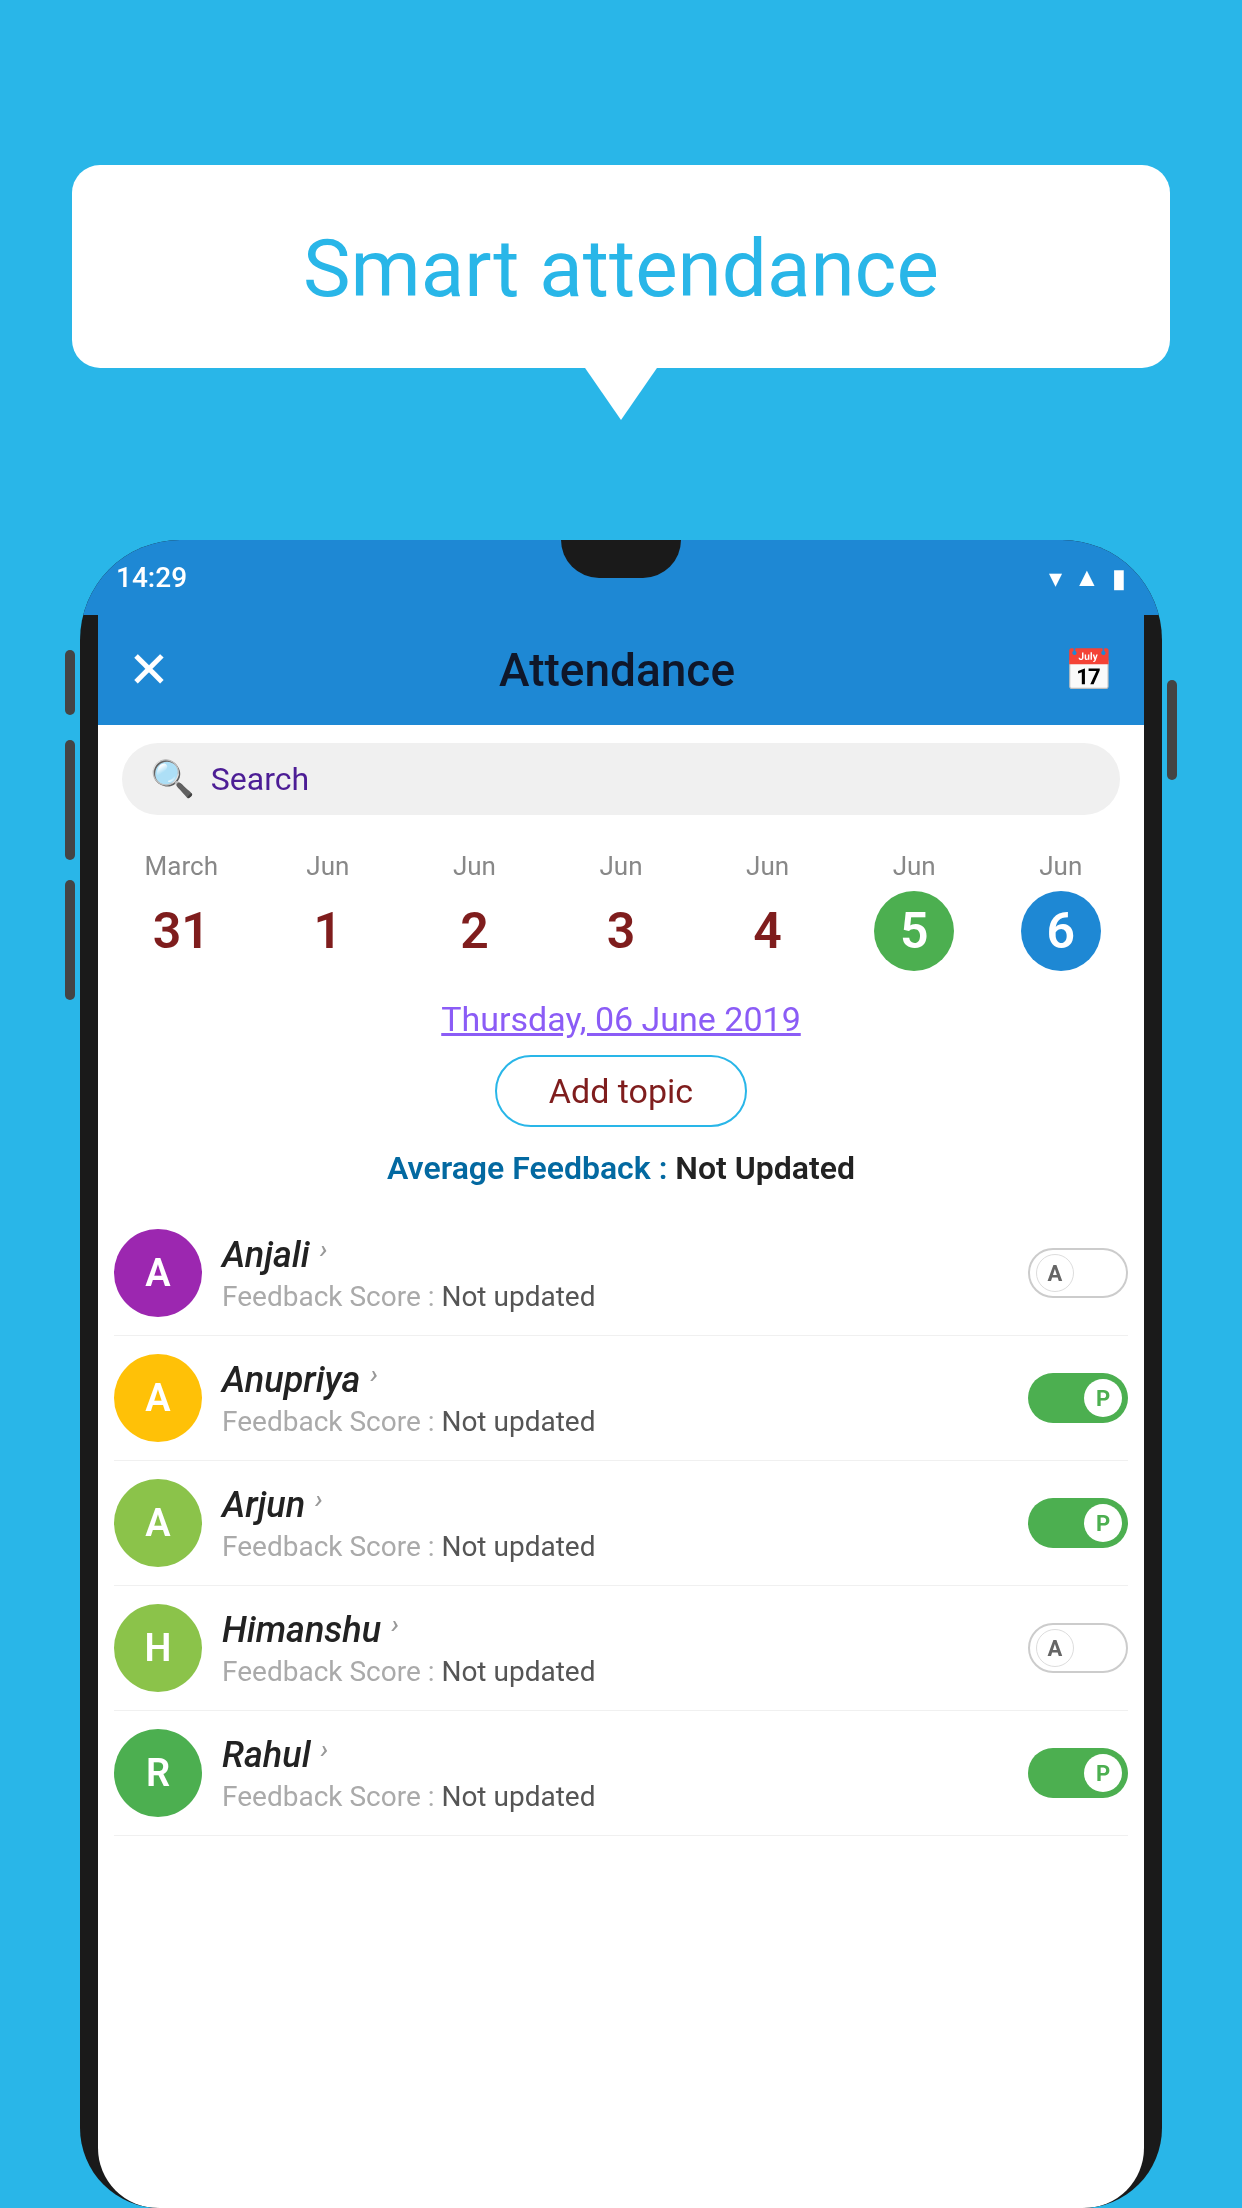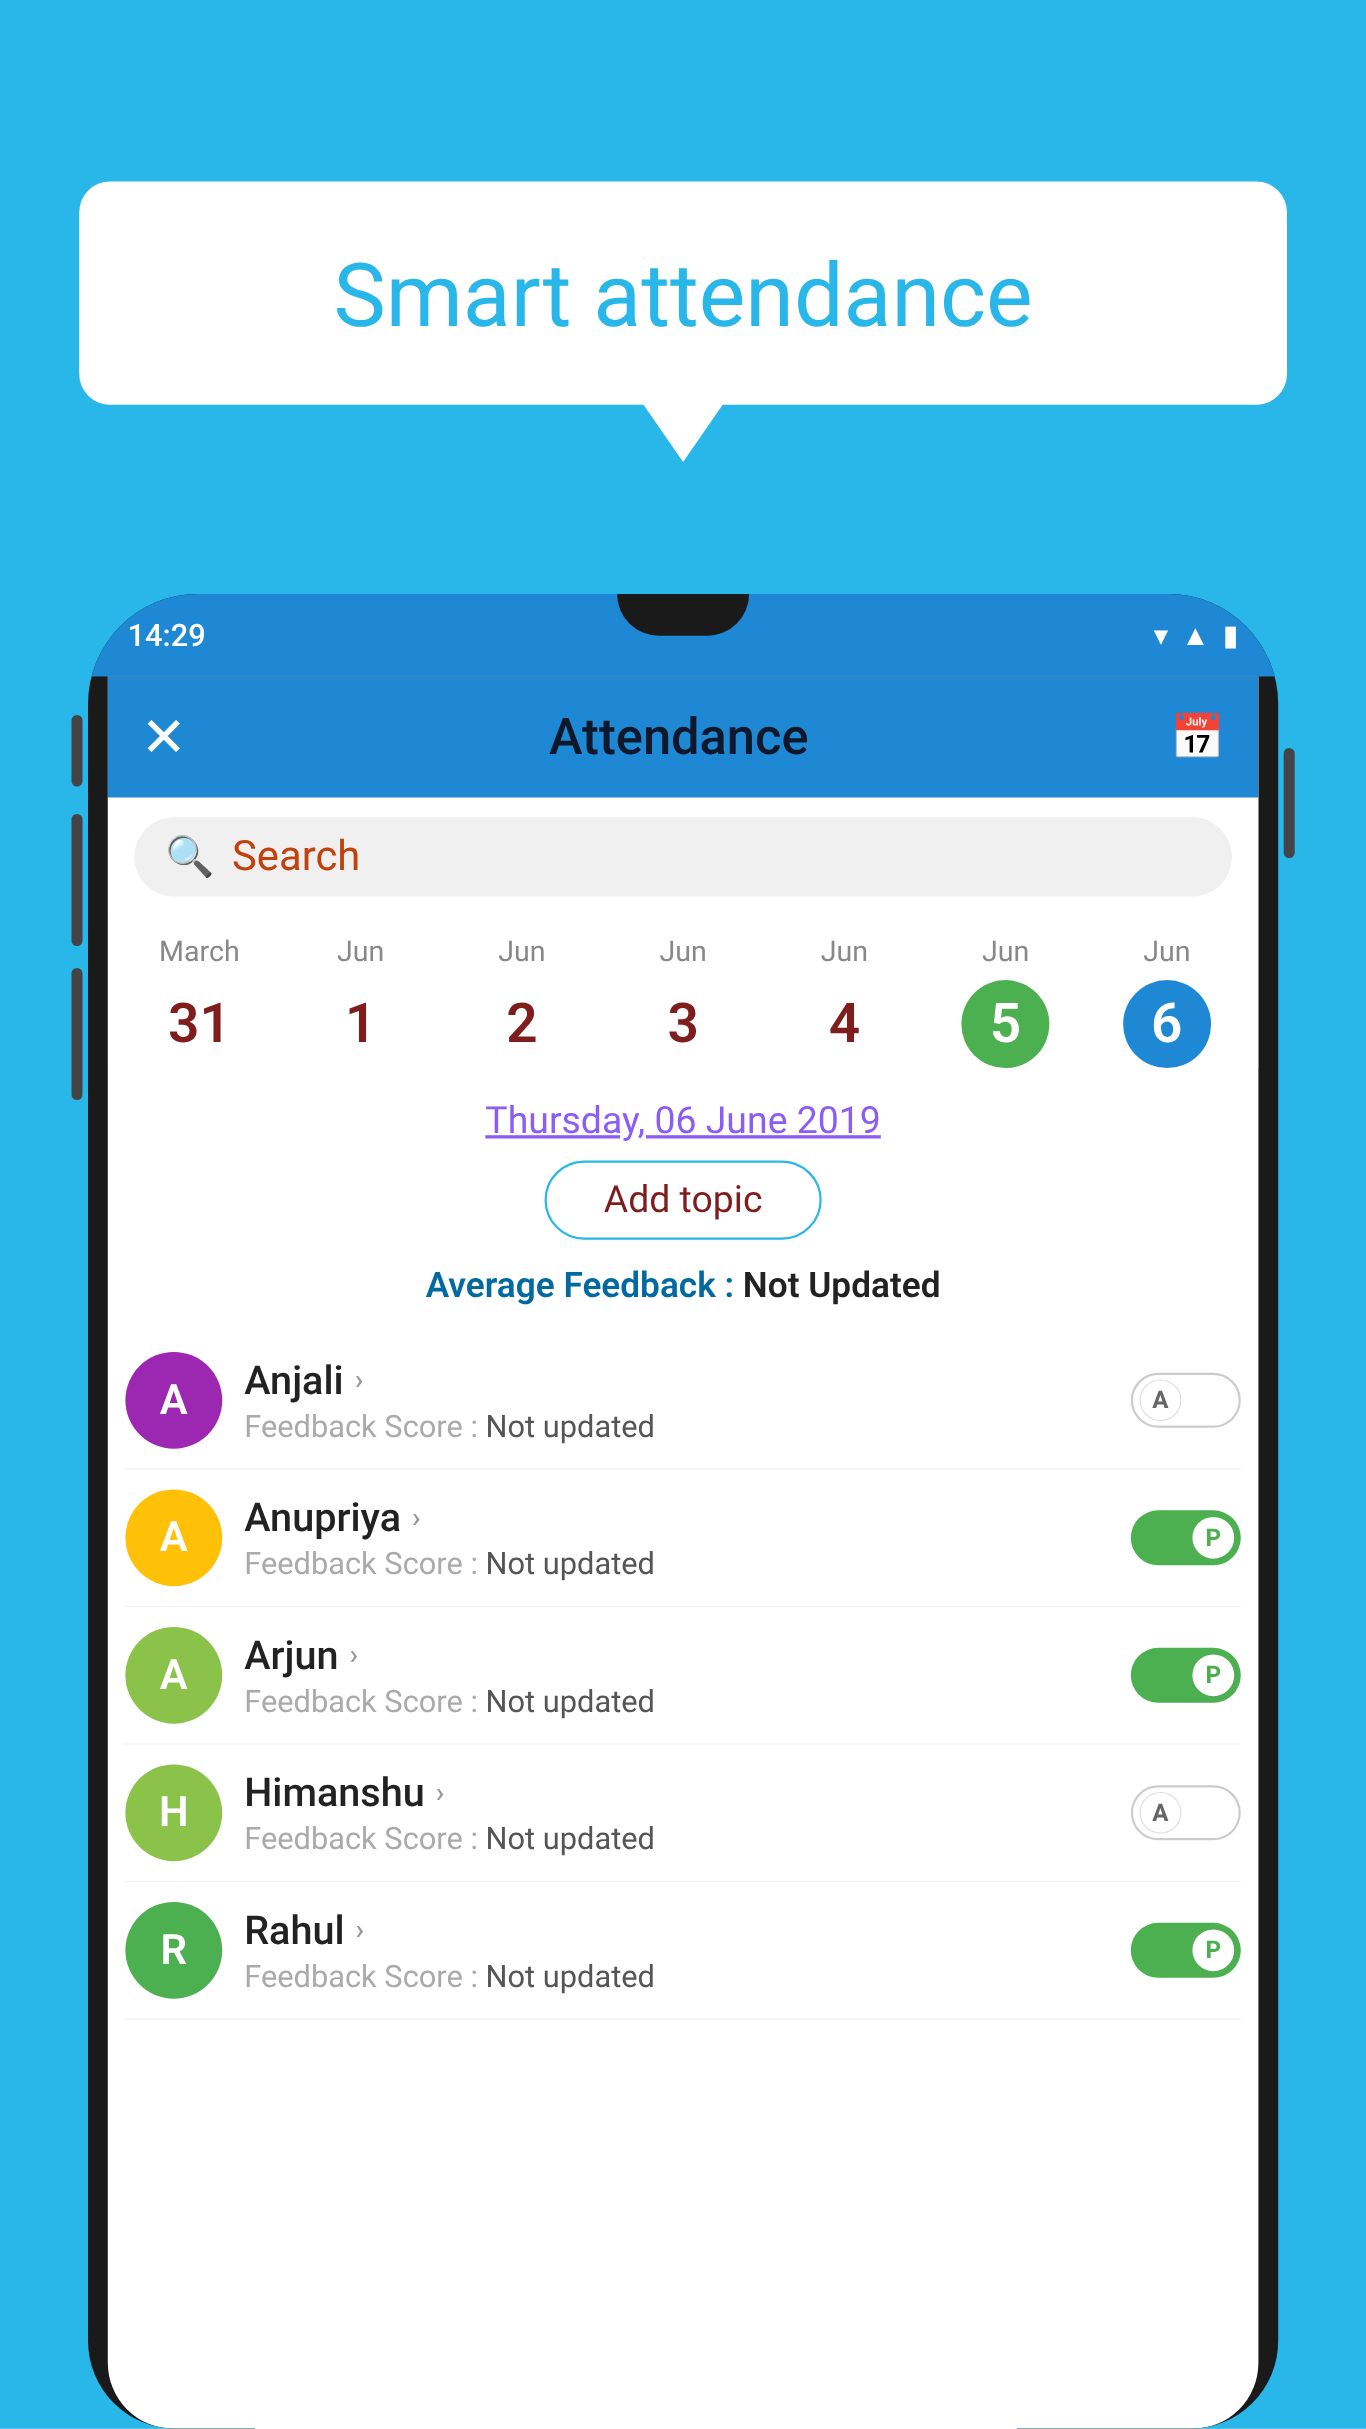--- a/index.html
+++ b/index.html
@@ -147,22 +147,22 @@
       display: flex;
       align-items: center;
       padding: 0 28px;
       gap: 16px;
     }
     .search-icon-svg {
       color: #999;
       font-size: 36px;
     }
     .search-input-text {
-      font-size: 38px;
-      color: #c2410c;
+      font-size: 32px;
+      color: #4c1d95;
     }
 
     
     .calendar-row {
       display: flex;
       align-items: flex-start;
       padding: 18px 10px 0;
       background: white;
     }
     .cal-day {
@@ -257,22 +257,23 @@
       flex-shrink: 0;
     }
     .student-info {
       flex: 1;
     }
     .student-name {
       font-size: 36px;
       color: #222;
       font-weight: 500;
       display: flex;
-      align-items: center;
+      align-items: flex-start;
       gap: 10px;
+      font-style: italic;
     }
     .student-name .chevron {
       font-size: 26px;
       color: #999;
     }
     .student-feedback {
       font-size: 28px;
       color: #aaa;
       margin-top: 4px;
     }

